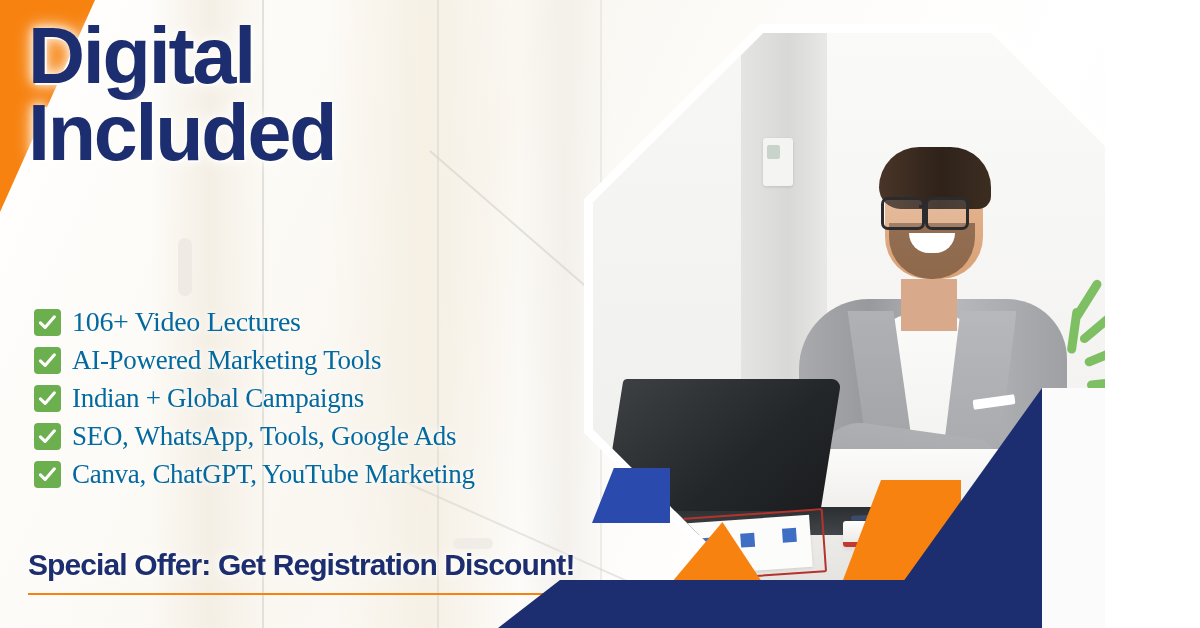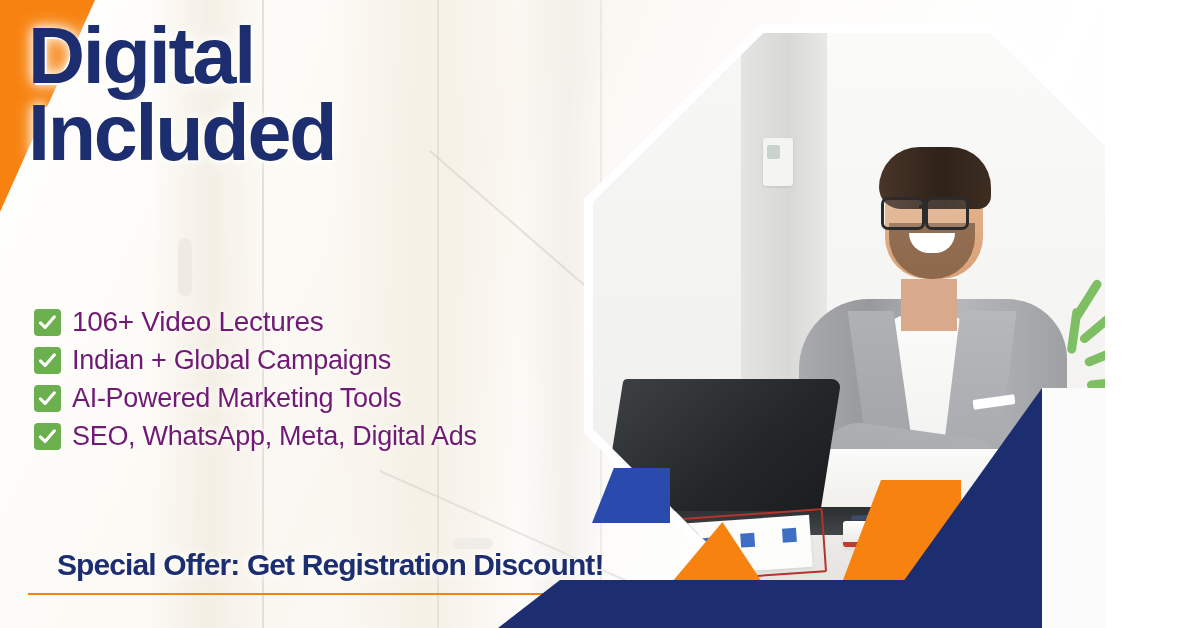--- a/index.html
+++ b/index.html
@@ -145,45 +145,45 @@
     width: 27px;
     height: 27px;
     border-radius: 4px;
     background: #6BAF4E;
     position: relative;
     margin-right: 11px;
     box-shadow: 0 0 4px rgba(255,255,255,.9);
   }
   .check-box svg { position: absolute; left: 3px; top: 3px; }
   .feature-label {
-    color: #701a75;
+    color: #0369a1;
     font-size: 27px;
     font-weight: 400;
     letter-spacing: -0.3px;
     white-space: nowrap;
     text-shadow: 0 0 7px #fffdf9, 0 0 12px #fffdf9;
+    font-family: Liberation Serif, serif;
   }
   .feature-row:first-child .feature-label { font-size: 28px; }
 
   
   .offer {
     position: absolute;
     left: 28px;
     top: 548px;
     width: 640px;
   }
   .offer-text {
     display: block;
     color: #1C2E70;
     font-size: 30px;
     font-weight: 700;
     letter-spacing: -0.9px;
     white-space: nowrap;
     text-shadow: 0 0 8px #fffdf9, 0 0 14px #fffdf9;
-    margin-left: 29px;
   }
   .offer-rule {
     margin-top: 11px;
     width: 625px;
     height: 2px;
     background: #F7820F;
   }
 
   
   .photo-frame {
@@ -485,41 +485,49 @@
       </span>
       <span class="feature-label">106+ Video Lectures</span>
     </div>
 
     <div class="feature-row">
       <span class="check-box">
         <svg width="21" height="21" viewBox="0 0 21 21">
             <path d="M3.4 10.8 L8.1 15.4 L17.4 4.8" fill="none" stroke="#ffffff" stroke-width="3.1" stroke-linecap="round" stroke-linejoin="round"></path>
           </svg>
       </span>
-      <span class="feature-label">Indian + Global Campaigns</span>
+      <span class="feature-label">AI-Powered Marketing Tools</span>
     </div>
 
     <div class="feature-row">
       <span class="check-box">
         <svg width="21" height="21" viewBox="0 0 21 21">
             <path d="M3.4 10.8 L8.1 15.4 L17.4 4.8" fill="none" stroke="#ffffff" stroke-width="3.1" stroke-linecap="round" stroke-linejoin="round"></path>
           </svg>
       </span>
-      <span class="feature-label">AI-Powered Marketing Tools</span>
+      <span class="feature-label">Indian + Global Campaigns</span>
     </div>
 
     <div class="feature-row">
       <span class="check-box">
         <svg width="21" height="21" viewBox="0 0 21 21">
             <path d="M3.4 10.8 L8.1 15.4 L17.4 4.8" fill="none" stroke="#ffffff" stroke-width="3.1" stroke-linecap="round" stroke-linejoin="round"></path>
           </svg>
       </span>
-      <span class="feature-label">SEO, WhatsApp, Meta, Digital Ads</span>
+      <span class="feature-label">SEO, WhatsApp, Tools, Google Ads</span>
     </div>
 
+    <div class="feature-row">
+      <span class="check-box">
+        <svg width="21" height="21" viewBox="0 0 21 21">
+            <path d="M3.4 10.8 L8.1 15.4 L17.4 4.8" fill="none" stroke="#ffffff" stroke-width="3.1" stroke-linecap="round" stroke-linejoin="round"></path>
+          </svg>
+      </span>
+      <span class="feature-label">Canva, ChatGPT, YouTube Marketing</span>
+    </div>
 
 
   </div>
 
   <div class="offer">
     <span class="offer-text">Special Offer: Get Registration Discount!</span>
     <div class="offer-rule"></div>
   </div>
 
   <div class="photo-frame">

